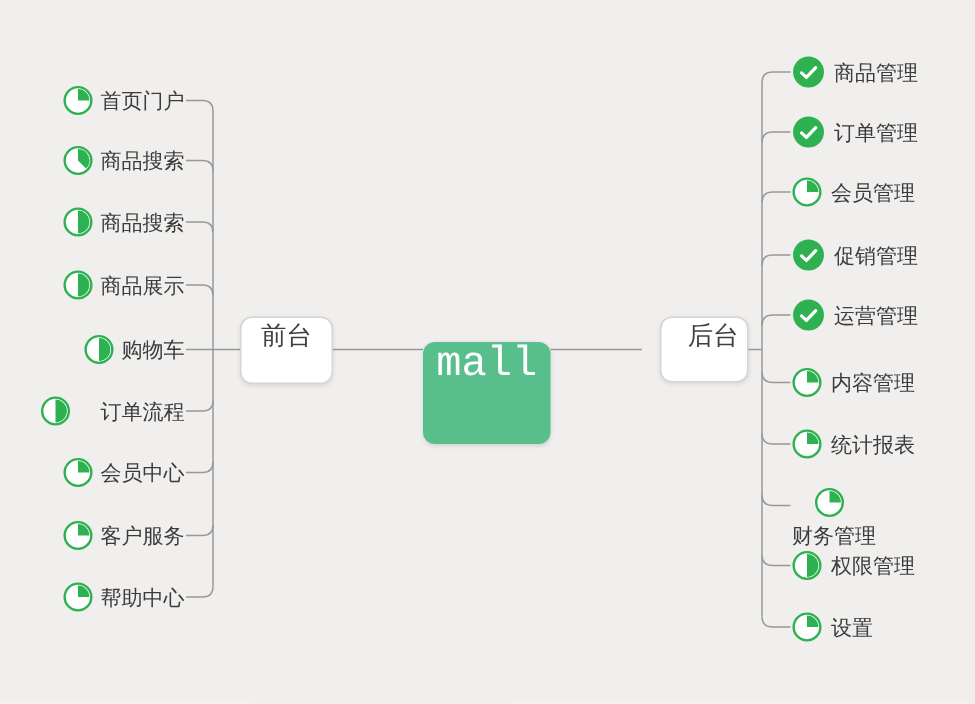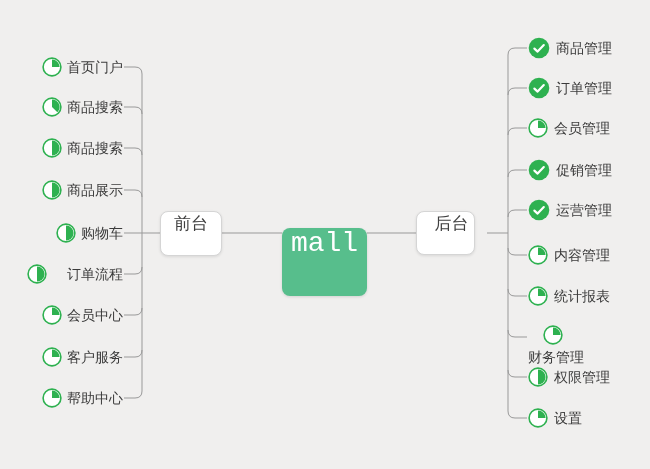--- a/index.html
+++ b/index.html
@@ -43,21 +43,21 @@
     box-shadow:0 1px 3px rgba(0,0,0,0.10);
   }
   .root-node{
     background:#57be8c;
     border-radius:8px;
     font-size:28px;
     color:#ffffff;
     box-shadow:0 1px 3px rgba(0,0,0,0.12);
   }
   #front-node{left:160px;top:211px;width:62px;height:45px;}
-  #back-node{left:416px;top:211px;width:59px;height:44px;padding-left:12px;}
+  #back-node{left:440px;top:211px;width:59px;height:44px;padding-left:12px;}
   #root-node{left:282px;top:199px;width:85px;height:68px;margin-top:29px;}
 </style>
 </head>
 <body>
 
 <div id="canvas">
   <svg id="connectors" width="650" height="469" viewBox="0 0 650 469">
       <path d="M142,74 V391" fill="none" stroke="#999999" stroke-width="1"></path>
       <path d="M124,67 H135 Q142,67 142,74" fill="none" stroke="#999999" stroke-width="1"></path>
       <path d="M124,107 H135 Q142,107 142,114" fill="none" stroke="#999999" stroke-width="1"></path>

